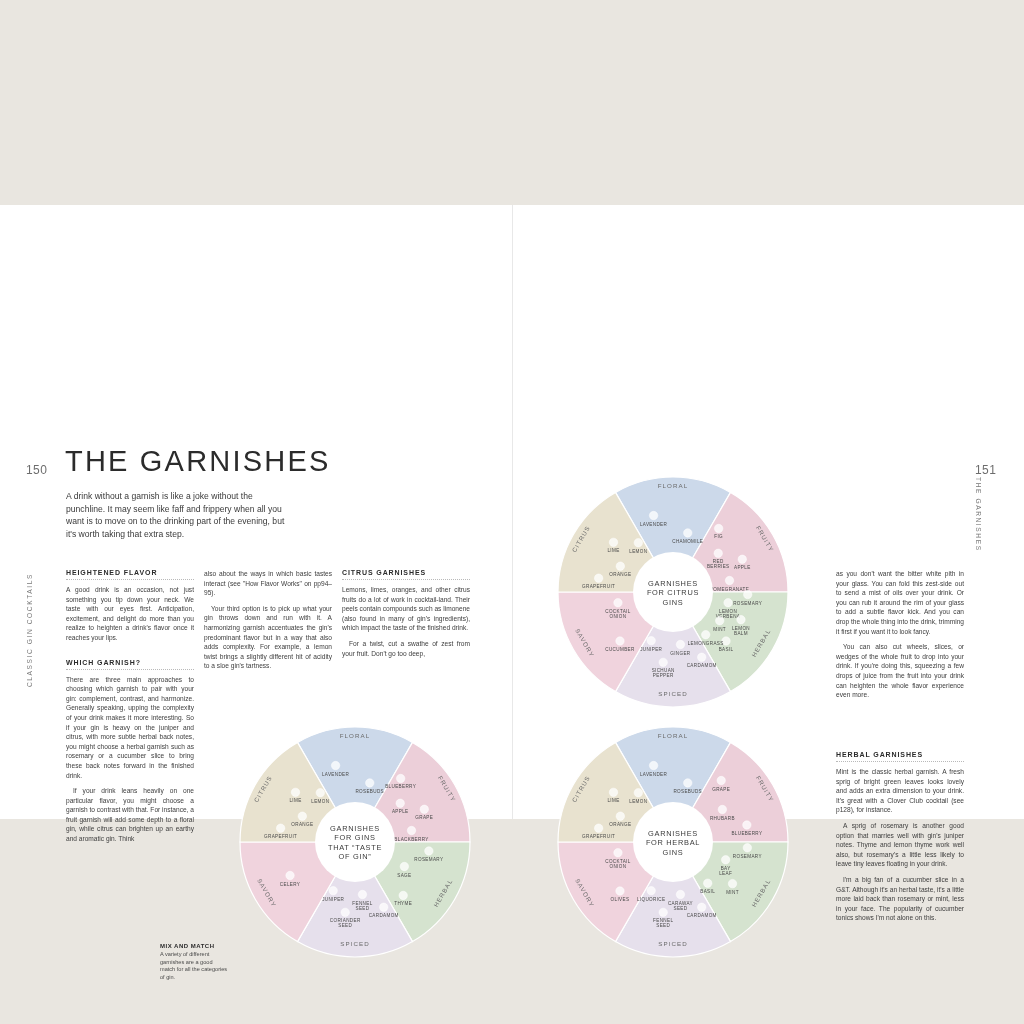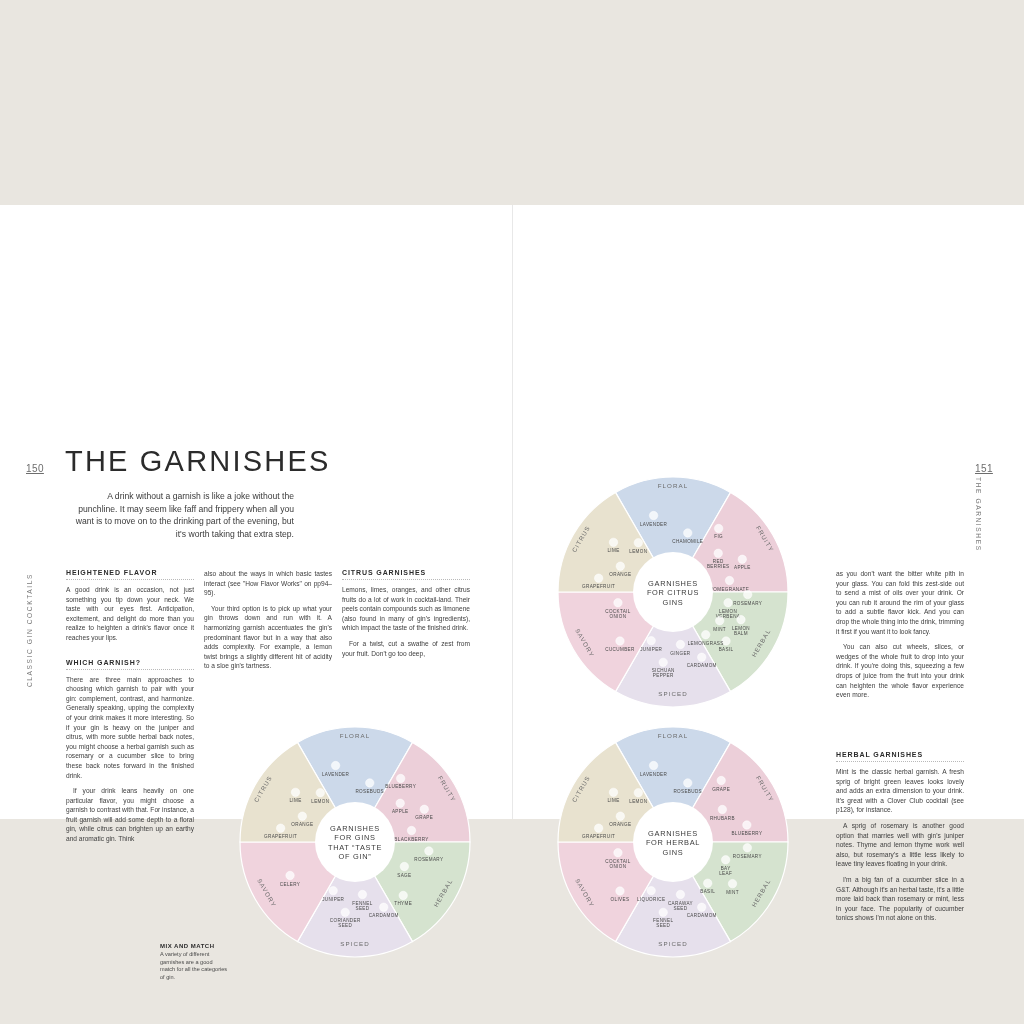--- a/index.html
+++ b/index.html
@@ -13,41 +13,41 @@
     position:absolute;left:0;top:205px;width:1024px;height:614px;
     background:#ffffff;
   }
   .spine{
     position:absolute;left:512px;top:0;width:1px;height:614px;
     background:#e8e8e8;
   }
 
   
   .folio{
-    position:absolute;font-size:10px;color:#6d6d6d;letter-spacing:.4px;text-decoration:underline;
+    position:absolute;font-size:12px;color:#6d6d6d;letter-spacing:.4px;
   }
   #folio-left{left:26px;top:258px;}
   #folio-right{left:975px;top:258px;text-align:center;}
   .vert-label{
     position:absolute;
     font-size:6.6px;letter-spacing:1.6px;color:#7a7a7a;
     writing-mode:vertical-rl;
     text-orientation:mixed;
   }
   #label-left{left:26px;top:368px;transform:rotate(180deg);}
   #label-right{left:975px;top:272px;}
 
   #title{
     position:absolute;left:65px;top:240px;
     font-size:29px;letter-spacing:2.2px;color:#2b2b2b;font-weight:300;
     font-family:"Liberation Sans", sans-serif;
   }
   #intro{
     position:absolute;left:66px;top:285px;width:228px;
-    font-size:8.6px;line-height:12.6px;color:#3a3a3a;text-align:right;
+    font-size:8.6px;line-height:12.6px;color:#3a3a3a;
   }
 
   .colhead{
     font-size:7px;letter-spacing:.9px;color:#2b2b2b;font-weight:bold;
     margin-bottom:3px;
   }
   .rule{
     border-top:1px dotted #b9b9b9;margin:0 0 5px 0;height:0;
   }
   .body{

